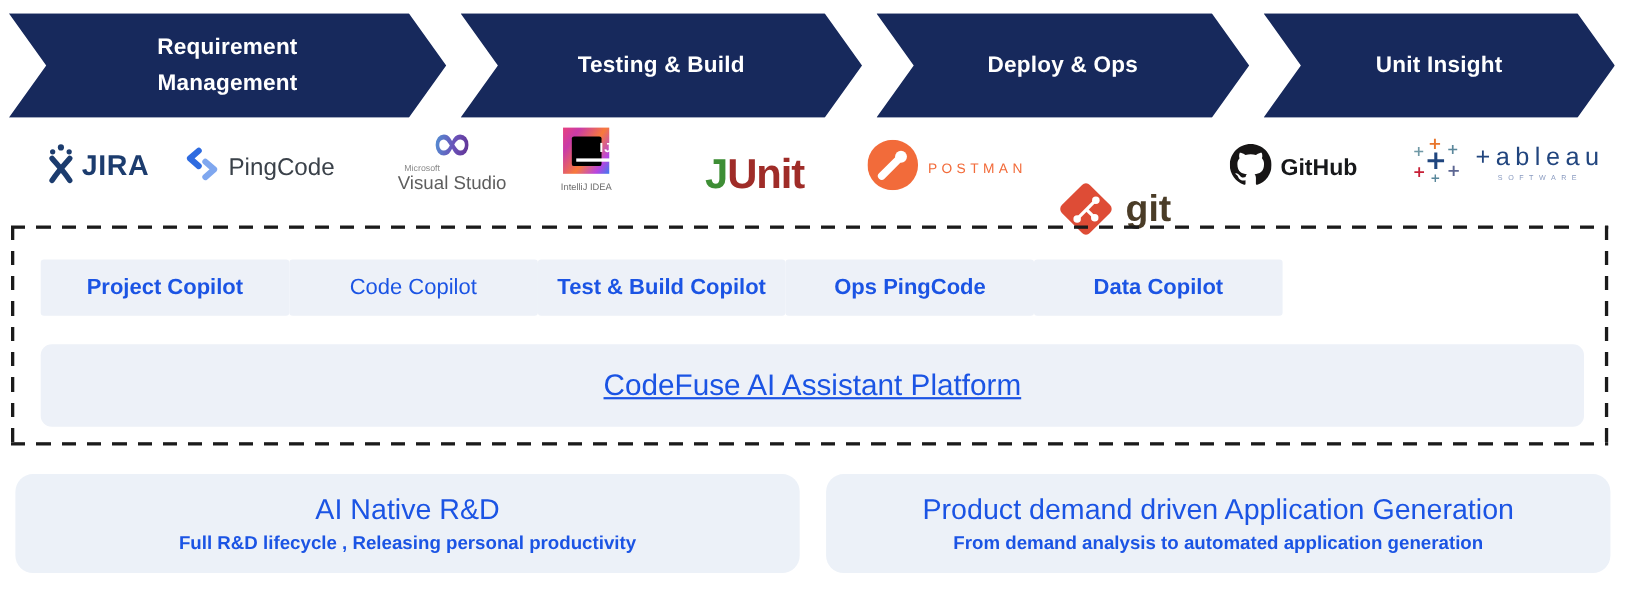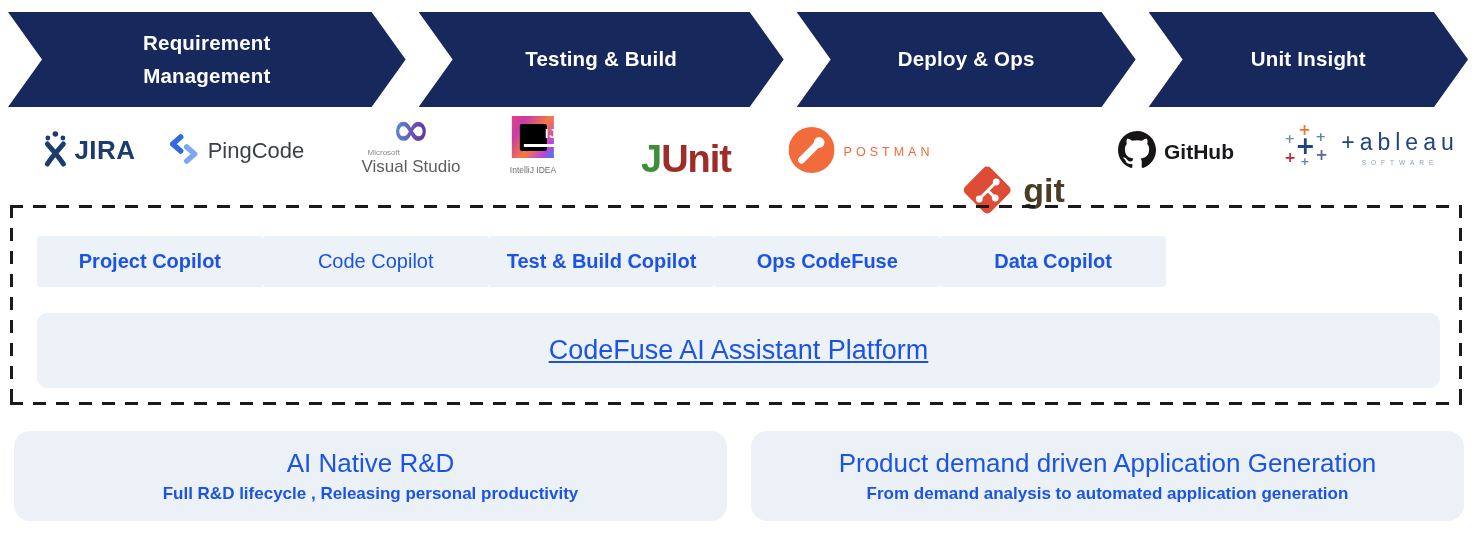--- a/index.html
+++ b/index.html
@@ -212,21 +212,21 @@
   <div class="dashed-box">
     <div class="dash-edge dash-h dash-top"></div>
     <div class="dash-edge dash-h dash-bottom"></div>
     <div class="dash-edge dash-v dash-left"></div>
     <div class="dash-edge dash-v dash-right"></div>
 
     <div class="chips">
       <div class="chip">Project Copilot</div>
       <div class="chip regular">Code Copilot</div>
       <div class="chip">Test &amp; Build Copilot</div>
-      <div class="chip">Ops CodeFuse</div>
+      <div class="chip">Ops PingCode</div>
       <div class="chip">Data Copilot</div>
     </div>
 
     <div class="platform-bar">CodeFuse AI Assistant Platform</div>
   </div>
 
   <div class="outcomes">
     <div class="outcome">
       <div class="outcome-title">AI Native R&amp;D</div>
       <div class="outcome-sub">Full R&amp;D lifecycle , Releasing personal productivity</div>

